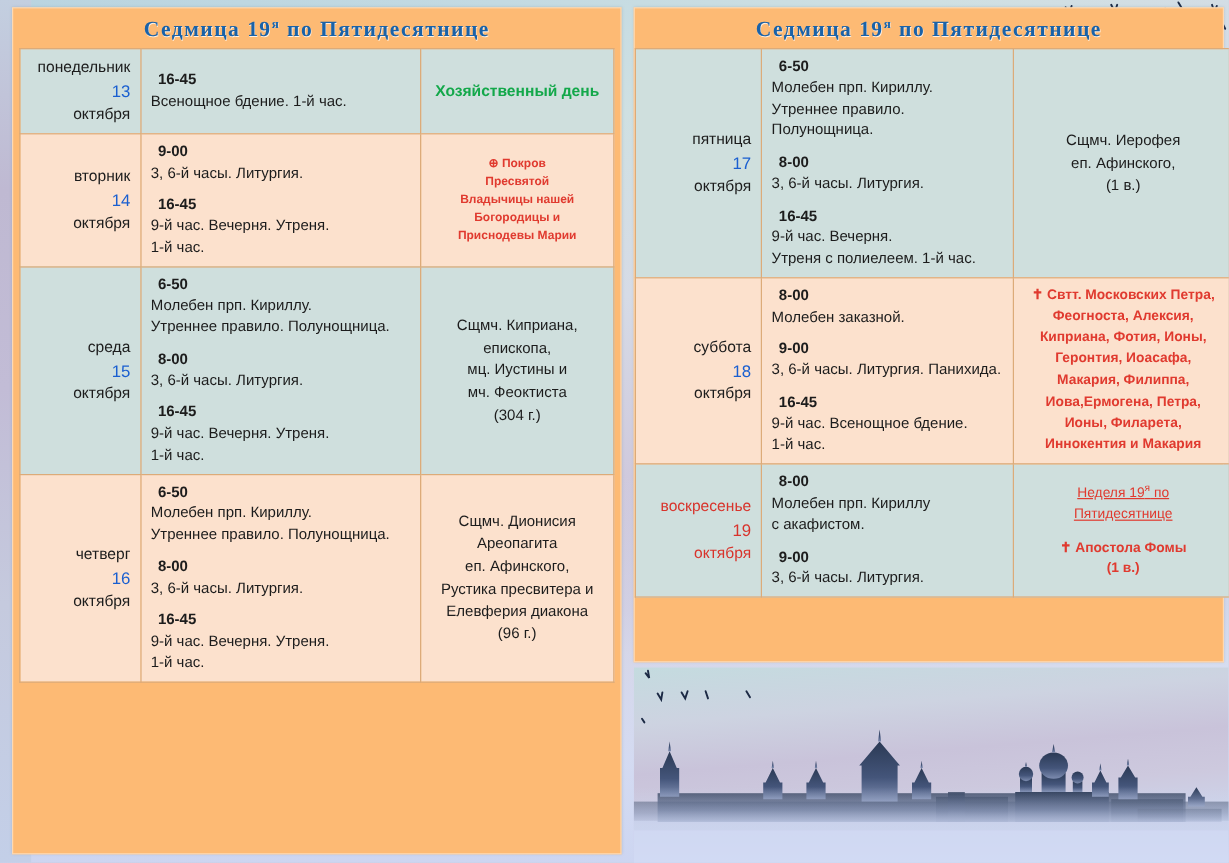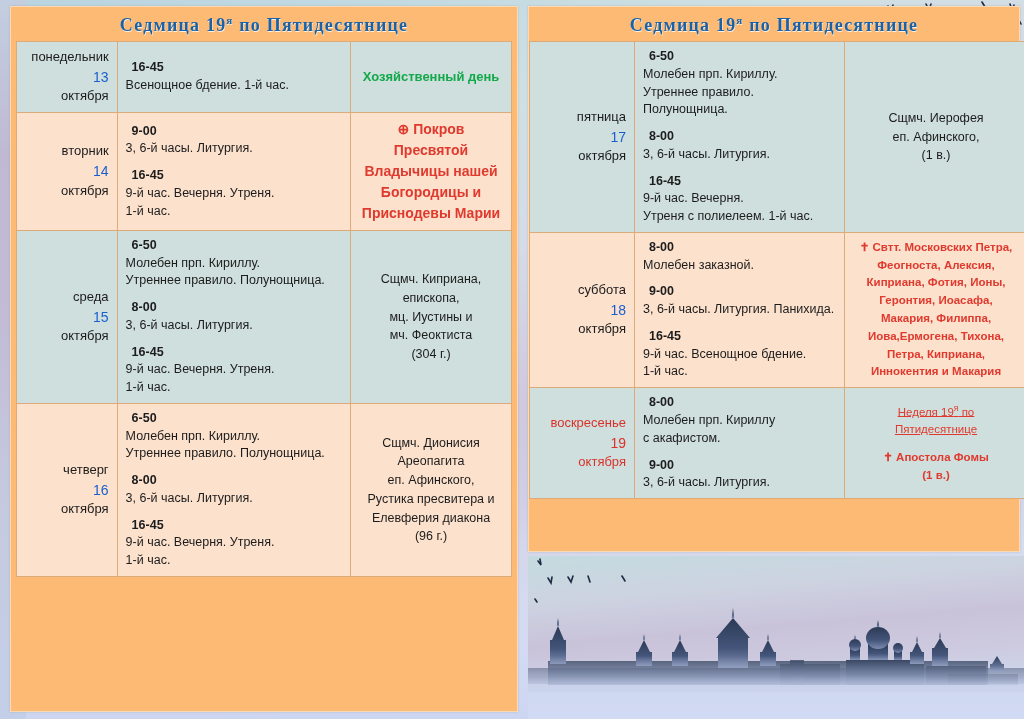--- a/index.html
+++ b/index.html
@@ -135,21 +135,21 @@
   
   td.note {
     text-align: center;
     font-size: 12.5px;
     line-height: 1.5;
     color: #1c1c1c;
   }
   #panel-left  td.note { width: 160px; }
   #panel-right td.note { width: 180px; padding-left: 11px; }
   td.note.green  { color: #13a84a; font-weight: bold; font-size: 13px; }
-  td.note.red    { color: #e03a2f; font-weight: bold; font-size: 14px; }
+  td.note.red    { color: #e03a2f; font-weight: bold; font-size: 10px; }
   td.note.redsm  { color: #e03a2f; font-weight: bold; font-size: 11.5px; line-height: 1.55; margin-top: 12px; }
   td.note .ulink { color: #e03a2f; text-decoration: underline; font-weight: normal; }
   td.note .ulink .sup { font-size: 8.5px; vertical-align: super; }
   td.note .nl { display: block; }
   td.note .spacer { display: block; height: 10px; }
   .xsym { font-weight: bold; }
 </style>
 </head>
 <body>
 
@@ -419,22 +419,22 @@
               <span class="ln">9-й час. Всенощное бдение.</span>
               <span class="ln">1-й час.</span>
             </div>
           </td>
           <td class="note redsm">
             <span class="nl"><span class="xsym">✝ </span>Свтт. Московских Петра,</span>
             <span class="nl">Феогноста, Алексия,</span>
             <span class="nl">Киприана, Фотия, Ионы,</span>
             <span class="nl">Геронтия, Иоасафа,</span>
             <span class="nl">Макария, Филиппа,</span>
-            <span class="nl">Иова,Ермогена, Тихона,</span>
-            <span class="nl">Петра, Киприана,</span>
+            <span class="nl">Иова,Ермогена, Петра,</span>
+            <span class="nl">Ионы, Филарета,</span>
             <span class="nl">Иннокентия и Макария</span>
           </td>
         </tr>
         <tr class="tint-blue">
           <td class="day sunday"><span>воскресенье</span><span class="dnum">19</span><span>октября</span></td>
           <td class="svc">
             <div class="blk">
               <span class="tm">8-00</span>
               <span class="ln">Молебен прп.  Кириллу</span>
               <span class="ln"> с акафистом.</span>

